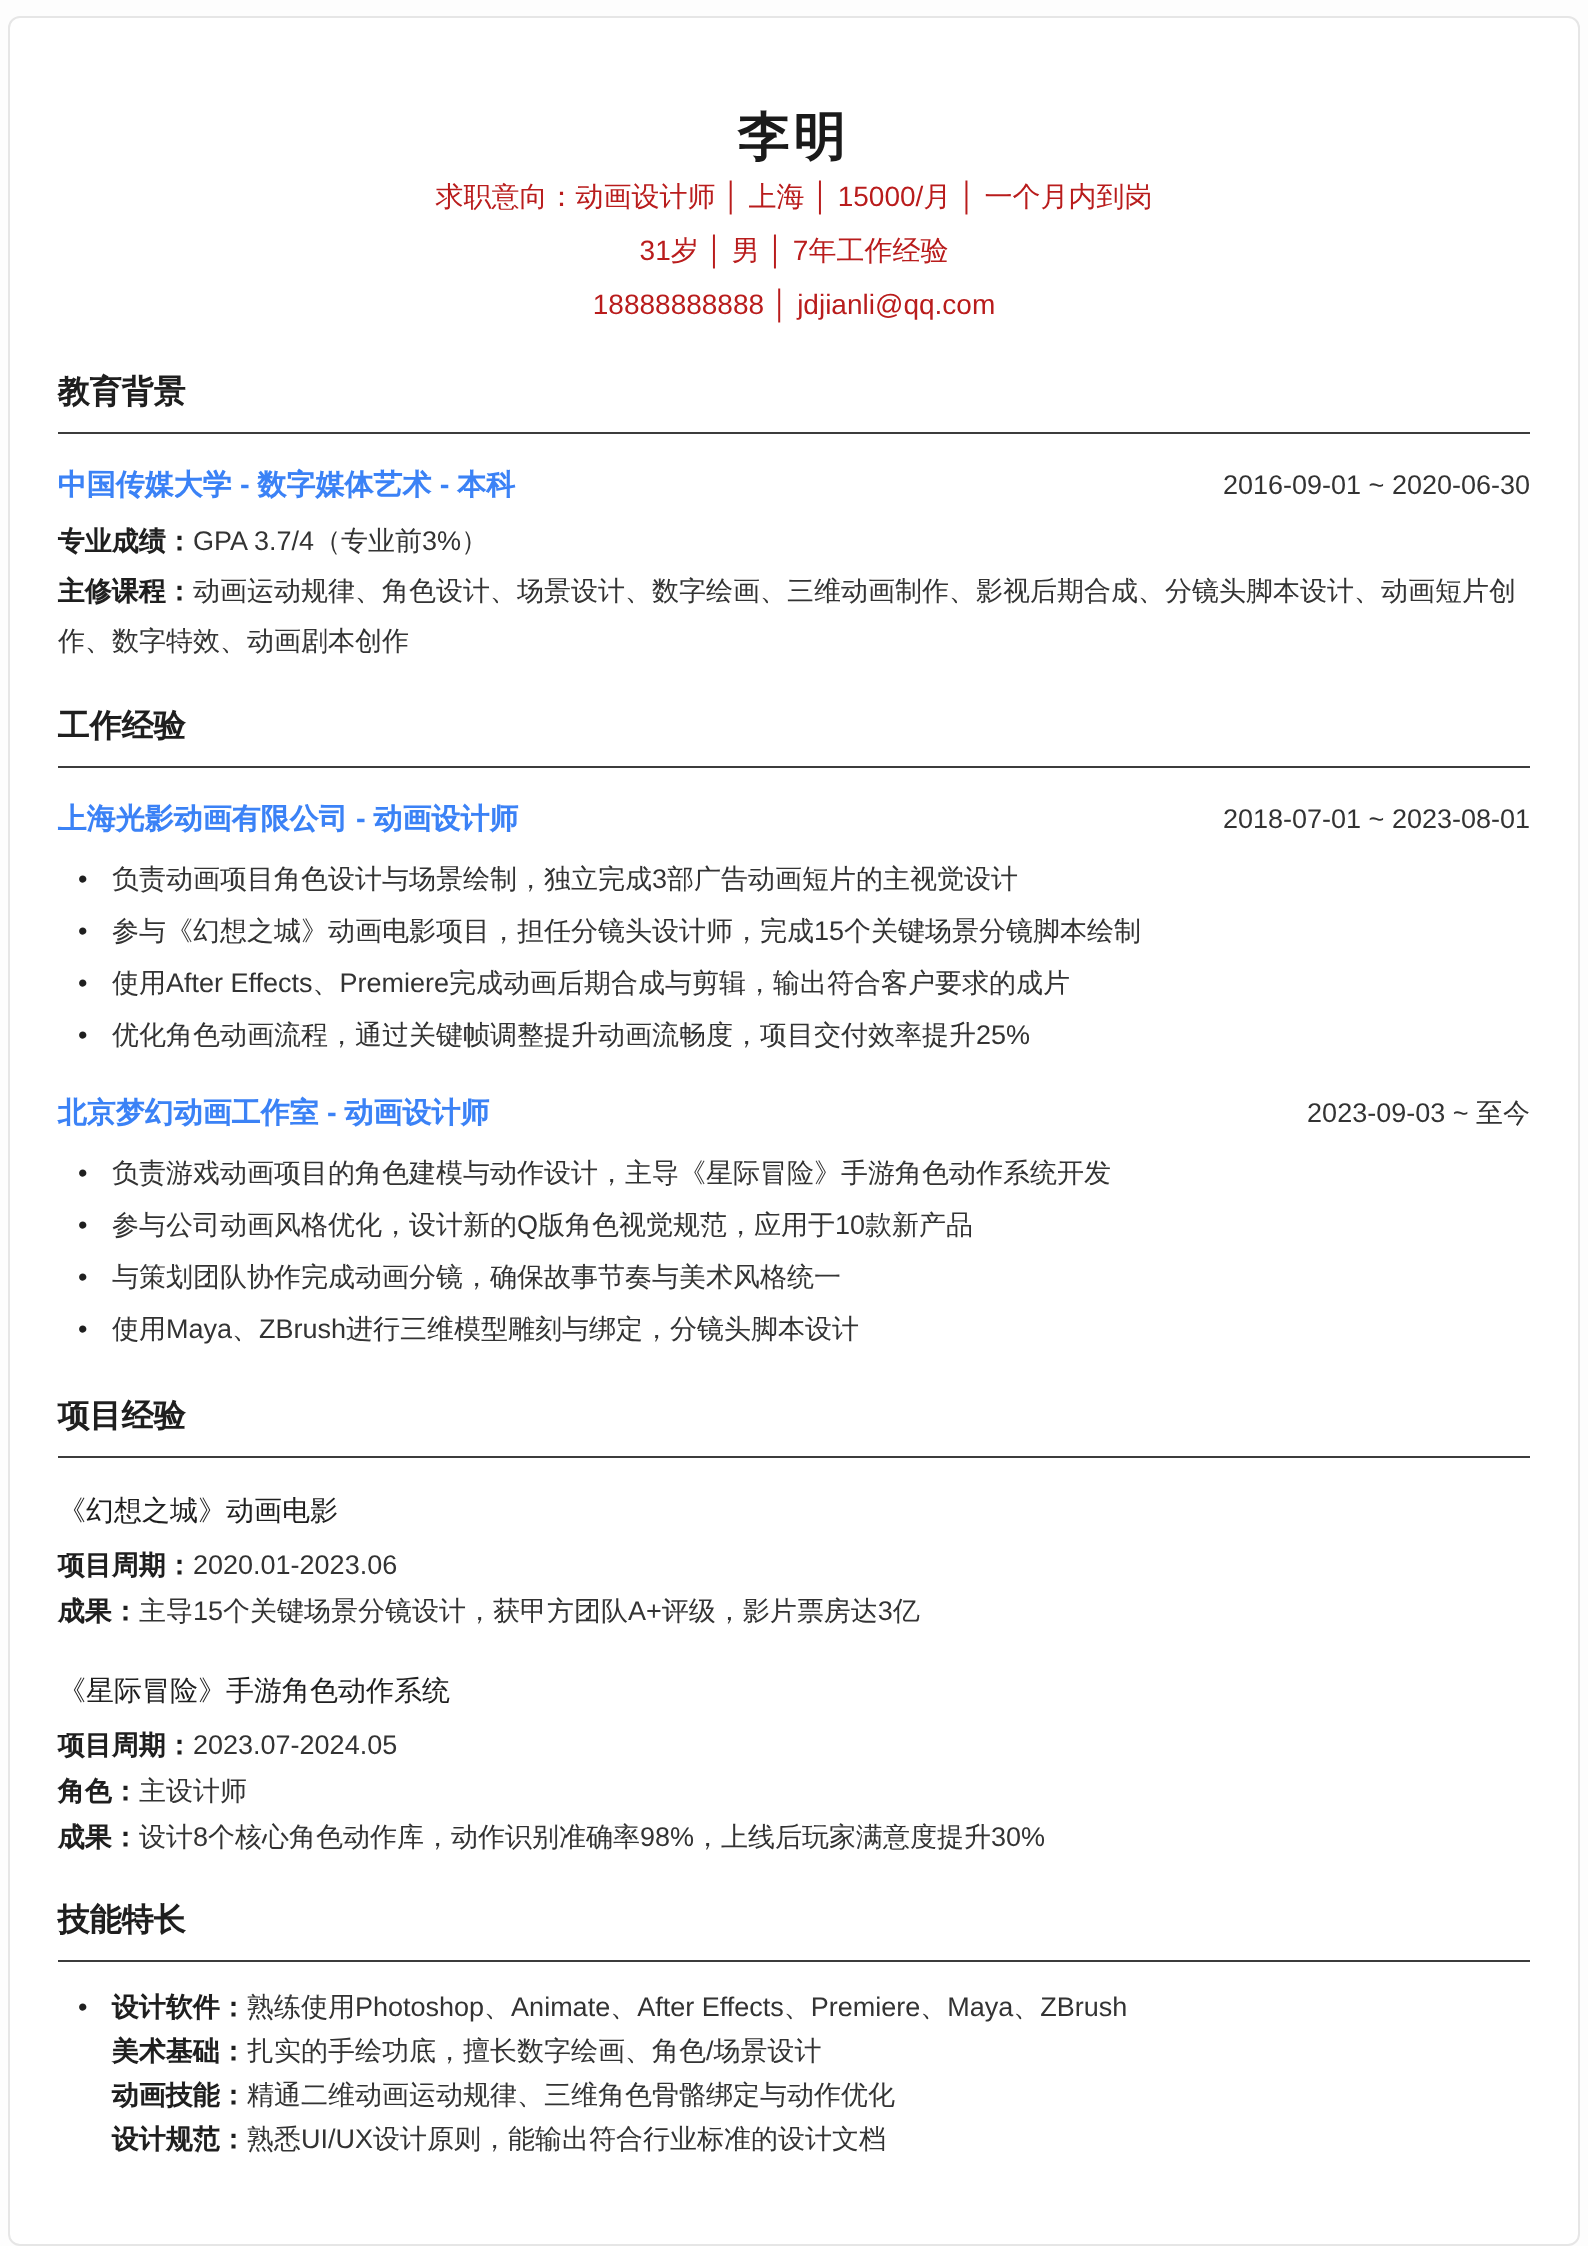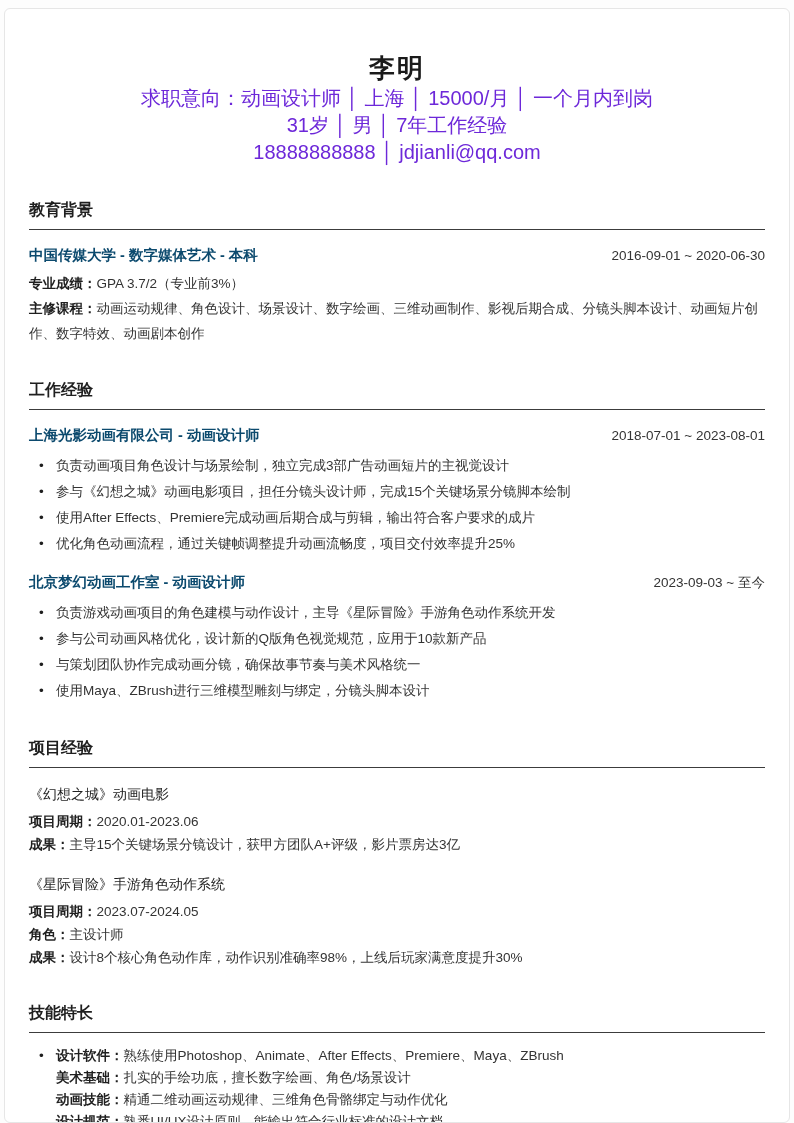--- a/index.html
+++ b/index.html
@@ -5,30 +5,30 @@
   * { margin:0; padding:0; box-sizing:border-box; }
   html,body { width:794px; height:1123px; background:#fdfdfd; font-family:"Liberation Sans","DejaVu Sans",sans-serif; }
   .page {
     position:absolute; left:4px; top:8px; width:786px; height:1115px;
     background:#ffffff; border:1px solid #e6e6e6; border-radius:6px;
     padding:36px 24px 14px; overflow:hidden; color:#333;
   }
   
   .resume-header { text-align:center; }
   .name { margin-top:6px; font-size:26px; line-height:34px; font-weight:bold; color:#1a1a1a; letter-spacing:2px; }
-  .header-line { font-size:20px; line-height:27px; color:#6d28d9; }
+  .header-line { font-size:14px; line-height:27px; color:#b91c1c; }
   .header-line:first-of-type { margin-top:4px; }
   
-  .section { margin-top:33px; }
+  .section { margin-top:20px; }
   .section-title {
     font-size:16px; line-height:22px; font-weight:bold; color:#1f1f1f;
     padding-bottom:8px; border-bottom:1.5px solid #3c3c3c;
   }
   .entry-header { display:flex; justify-content:space-between; align-items:baseline; margin-top:16px; }
-  .entry-title { font-size:14.5px; font-weight:bold; color:#0c4a6e; }
+  .entry-title { font-size:14.5px; font-weight:bold; color:#3b82f6; }
   .entry-date { font-size:13.5px; color:#333; white-space:nowrap; }
   .kv-rows { margin-top:6px; }
   .kv-row { font-size:13.5px; line-height:25px; color:#333; }
   .kv-label { font-weight:bold; color:#1f1f1f; }
   
   .bullets { list-style:none; margin-top:8px; }
   .bullets li { position:relative; padding-left:27px; font-size:13.5px; line-height:26px; color:#333; }
   .bullets li::before { content:"•"; position:absolute; left:10px; top:0; color:#1f1f1f; }
   
   .project { margin-top:16px; }
@@ -53,21 +53,21 @@
   </div>
 
   <div class="section">
     <div class="section-title">教育背景</div>
     <div class="entry-header">
       <span class="entry-title">中国传媒大学 - 数字媒体艺术 - 本科</span>
       <span class="entry-date">2016-09-01 ~ 2020-06-30</span>
     </div>
     <div class="kv-rows">
       <div class="kv-row">
-        <span class="kv-label">专业成绩：</span><span>GPA 3.7/2（专业前3%）</span>
+        <span class="kv-label">专业成绩：</span><span>GPA 3.7/4（专业前3%）</span>
       </div>
       <div class="kv-row">
         <span class="kv-label">主修课程：</span><span>动画运动规律、角色设计、场景设计、数字绘画、三维动画制作、影视后期合成、分镜头脚本设计、动画短片创作、数字特效、动画剧本创作</span>
       </div>
     </div>
   </div>
 
   <div class="section">
     <div class="section-title">工作经验</div>
 

